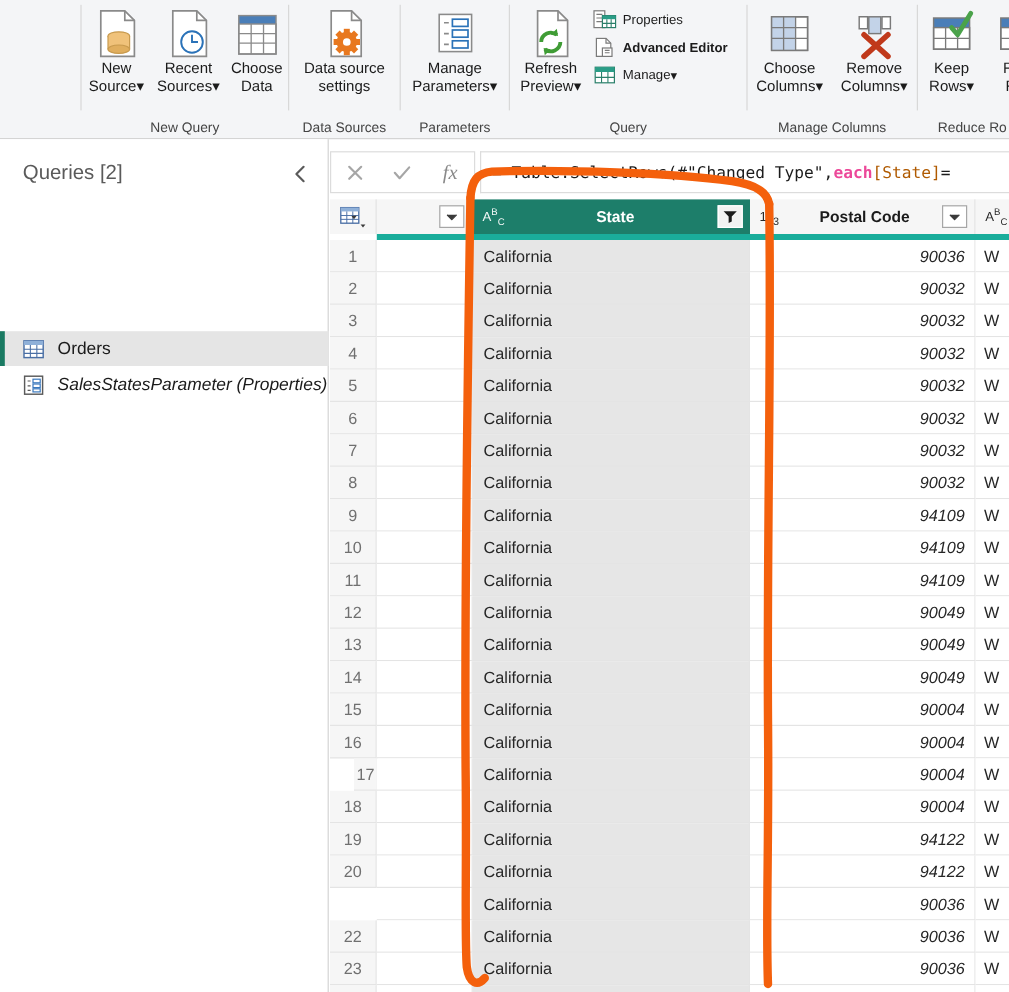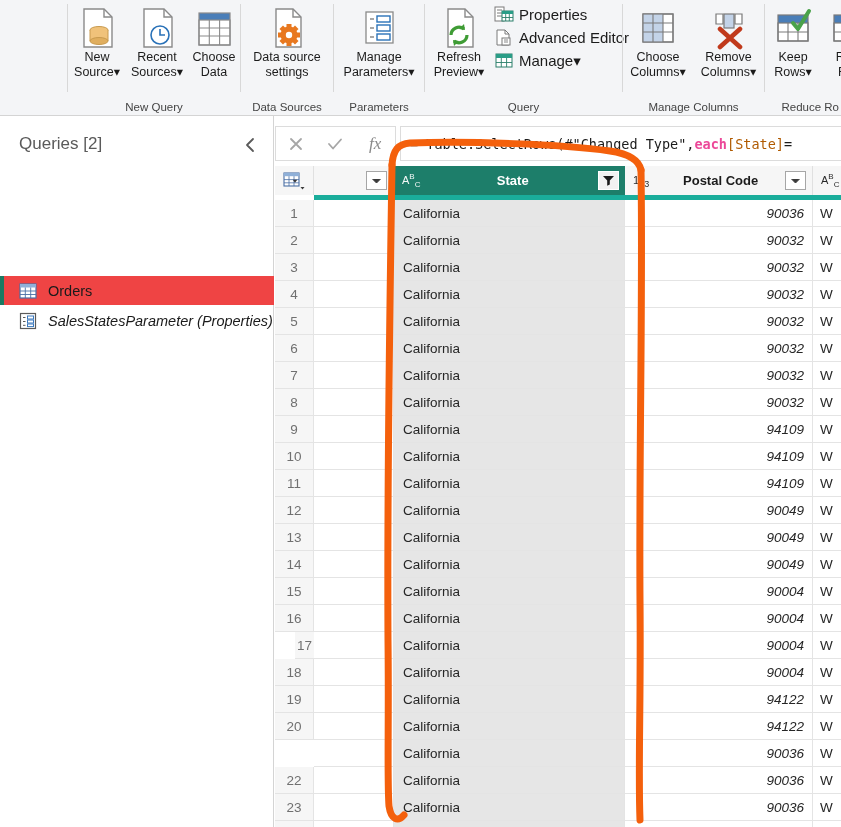--- a/index.html
+++ b/index.html
@@ -32,22 +32,22 @@
     white-space: nowrap;
   }
   .btn-big {
     position: absolute; top: -12px; text-align: center;
     cursor: default;
   }
   .btn-big .lbl {
     font-size: 12.5px; color: #1b1b1b; line-height: 15px; white-space: nowrap;
   }
   .btn-small {
-    position: absolute; height: 22px; display: flex; align-items: flex-start;
-    font-size: 15px; color: #1b1b1b; white-space: nowrap;
+    position: absolute; height: 22px; display: flex; align-items: center;
+    font-size: 11px; color: #1b1b1b; white-space: nowrap;
     cursor: default;
   }
   .btn-small .ico { width: 20px; height: 18px; margin-right: 5px; flex: 0 0 auto; position: relative; }
   .caret { display: inline-block; }
 
   
   #queries-pane {
     position: absolute; left: 0; top: 116px; width: 274px; height: 711px;
     background: #ffffff; border-right: 1px solid #d4d4d4;
   }
@@ -58,21 +58,21 @@
   #collapse-btn {
     position: absolute; right: 14px; top: 20px; width: 18px; height: 18px;
     cursor: pointer;
   }
   .qitem {
     position: absolute; left: 0; width: 274px; height: 29px;
     display: flex; align-items: center; cursor: default;
   }
   .qitem .qico { width: 20px; height: 20px; margin-left: 18px; margin-right: 10px; flex: 0 0 auto; }
   .qitem .qlbl { font-size: 14.5px; color: #1b1b1b; white-space: nowrap; }
-  #qitem-orders { top: 160px; background: #ef4444; }
+  #qitem-orders { top: 160px; background: #e5e5e5; }
   #qitem-orders::before {
     content: ""; position: absolute; left: 0; top: 0; width: 4px; height: 29px; background: #1a7a62;
   }
   #qitem-param { top: 190px; }
   #qitem-param .qlbl { font-style: italic; }
 
   
   #formula-bar {
     position: absolute; left: 275px; top: 126px; width: 566px; height: 35px;
     background: #ffffff;
@@ -261,21 +261,21 @@
         <svg width="20" height="17" viewBox="0 0 20 17">
           <rect x="1" y="1" width="9" height="14" fill="#fff" stroke="#7a7a7a" stroke-width="1"></rect>
           <path d="M3 4 h5 M3 7 h5 M3 10 h5" stroke="#7a7a7a" stroke-width="1"></path>
           <rect x="8" y="5" width="11" height="10" fill="#fff" stroke="#2a7f6a" stroke-width="1"></rect>
           <rect x="8" y="5" width="11" height="3" fill="#2a9d87"></rect>
           <path d="M11.7 8 v7 M15.3 8 v7 M8 11.5 h11" stroke="#2a7f6a" stroke-width=".9"></path>
         </svg>
       </span>
       <span>Properties</span>
     </div>
-    <div class="btn-small" style="left:69px; top:29px;">
+    <div class="btn-small" style="left:69px; top:29px;font-weight:bold;">
       <span class="ico">
         <svg width="20" height="17" viewBox="0 0 20 17">
           <path d="M3 1 h8 l4 4 v11 h-12 z" fill="#fff" stroke="#7a7a7a" stroke-width="1"></path>
           <path d="M11 1 v4 h4" fill="none" stroke="#7a7a7a" stroke-width="1"></path>
           <rect x="8" y="9" width="8" height="7" fill="#fff" stroke="#7a7a7a" stroke-width="1"></rect>
           <path d="M10 11 h4 M10 13 h4" stroke="#7a7a7a" stroke-width=".9"></path>
         </svg>
       </span>
       <span>Advanced Editor</span>
     </div>

